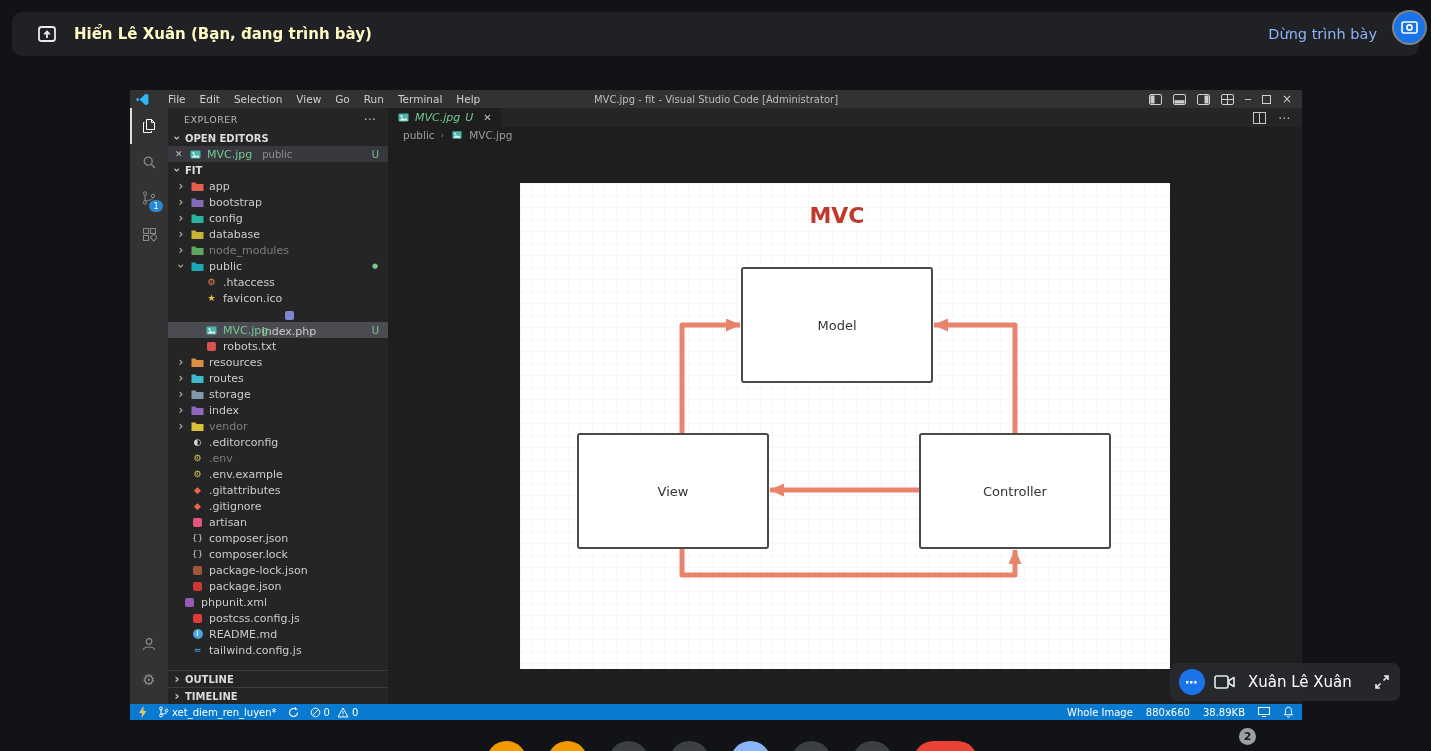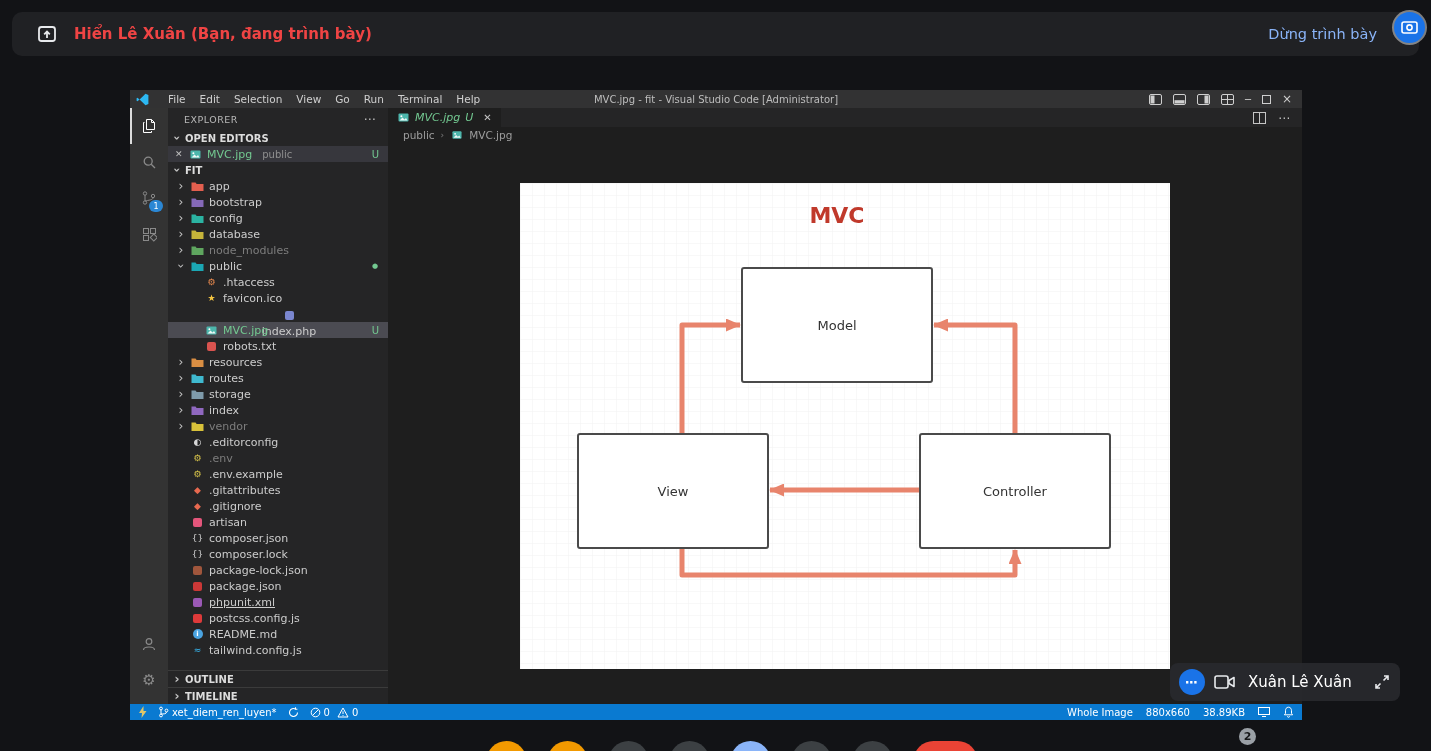--- a/index.html
+++ b/index.html
@@ -2,21 +2,21 @@
 <html><head>
 <meta charset="utf-8">
 <style>
   html,body{margin:0;padding:0;width:1431px;height:751px;overflow:hidden;background:#121316;
     font-family:"DejaVu Sans","Liberation Sans",sans-serif;}
   .stage{position:absolute;inset:0;}
 
   
   .topbar{position:absolute;left:12px;right:12px;top:12px;height:44px;background:#202124;
     border-radius:10px;display:flex;align-items:center;padding:0 24px;box-sizing:border-box;}
-  .presenter{color:#ef4444;font-size:15px;font-weight:700;margin-left:16px;}
+  .presenter{color:#fef9c3;font-size:15px;font-weight:700;margin-left:16px;}
   .stop{margin-left:auto;color:#8ab4f8;font-size:14.5px;cursor:pointer;margin-right:18px;}
   .corner-btn{position:absolute;top:12px;right:6px;width:31px;height:31px;border-radius:50%;
     background:#1a73e8;display:flex;align-items:center;justify-content:center;
     box-shadow:0 0 0 2px rgba(255,255,255,.45);cursor:pointer;z-index:30;}
 
   
   .vscode{position:absolute;left:130px;top:90px;width:1172px;height:630px;background:#1e1e1e;
     display:flex;flex-direction:column;color:#ccc;font-size:11px;z-index:1;}
   .titlebar{height:18px;background:#323233;display:flex;align-items:center;padding:0 6px;position:relative;flex:none;}
   .menus{display:flex;align-items:center;margin-left:12px;}
@@ -445,21 +445,21 @@
               </span>
               <span>package-lock.json</span>
             </div>
             <div class="trow" style="padding-left: 8px;">
               <span class="chevc"></span>
               <span class="ticon">
                 <span class="sq" style="background:#cb3837"></span>
               </span>
               <span>package.json</span>
             </div>
-            <div class="trow" style="padding-left: 8px; text-decoration: underline;">
+            <div class="trow" style="">
               <span class="chevc"></span>
               <span class="ticon">
                 <span class="sq" style="background:#9b59b6"></span>
               </span>
               <span>phpunit.xml</span>
             </div>
             <div class="trow" style="padding-left: 8px;">
               <span class="chevc"></span>
               <span class="ticon">
                 <span class="sq" style="background:#dd3a3a"></span>

